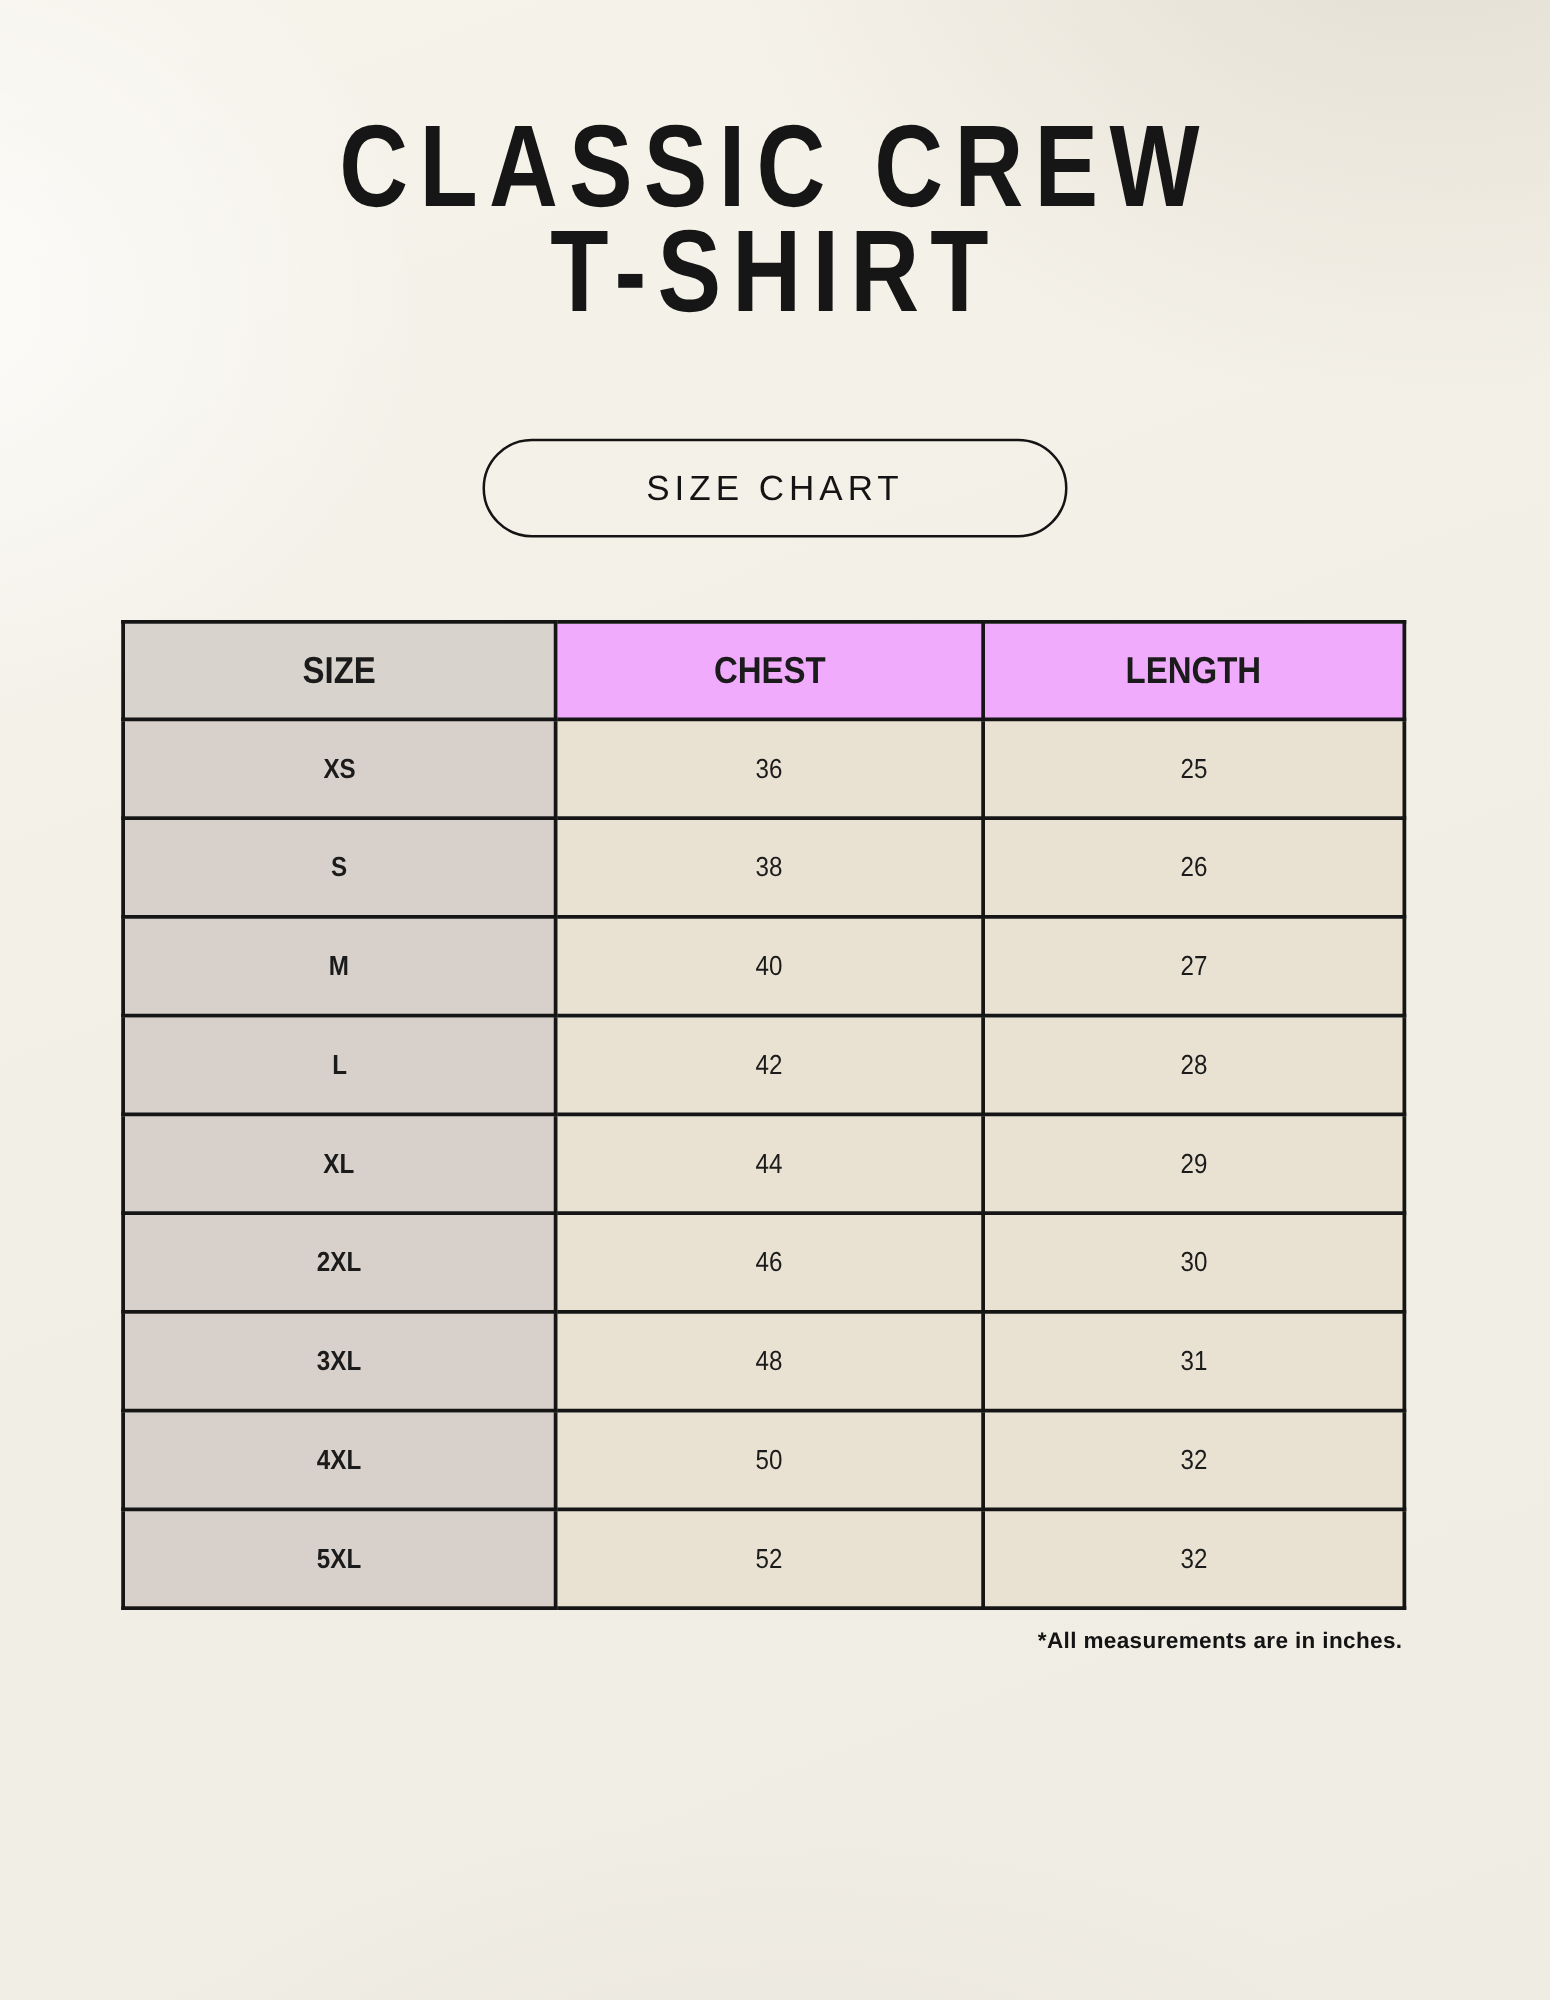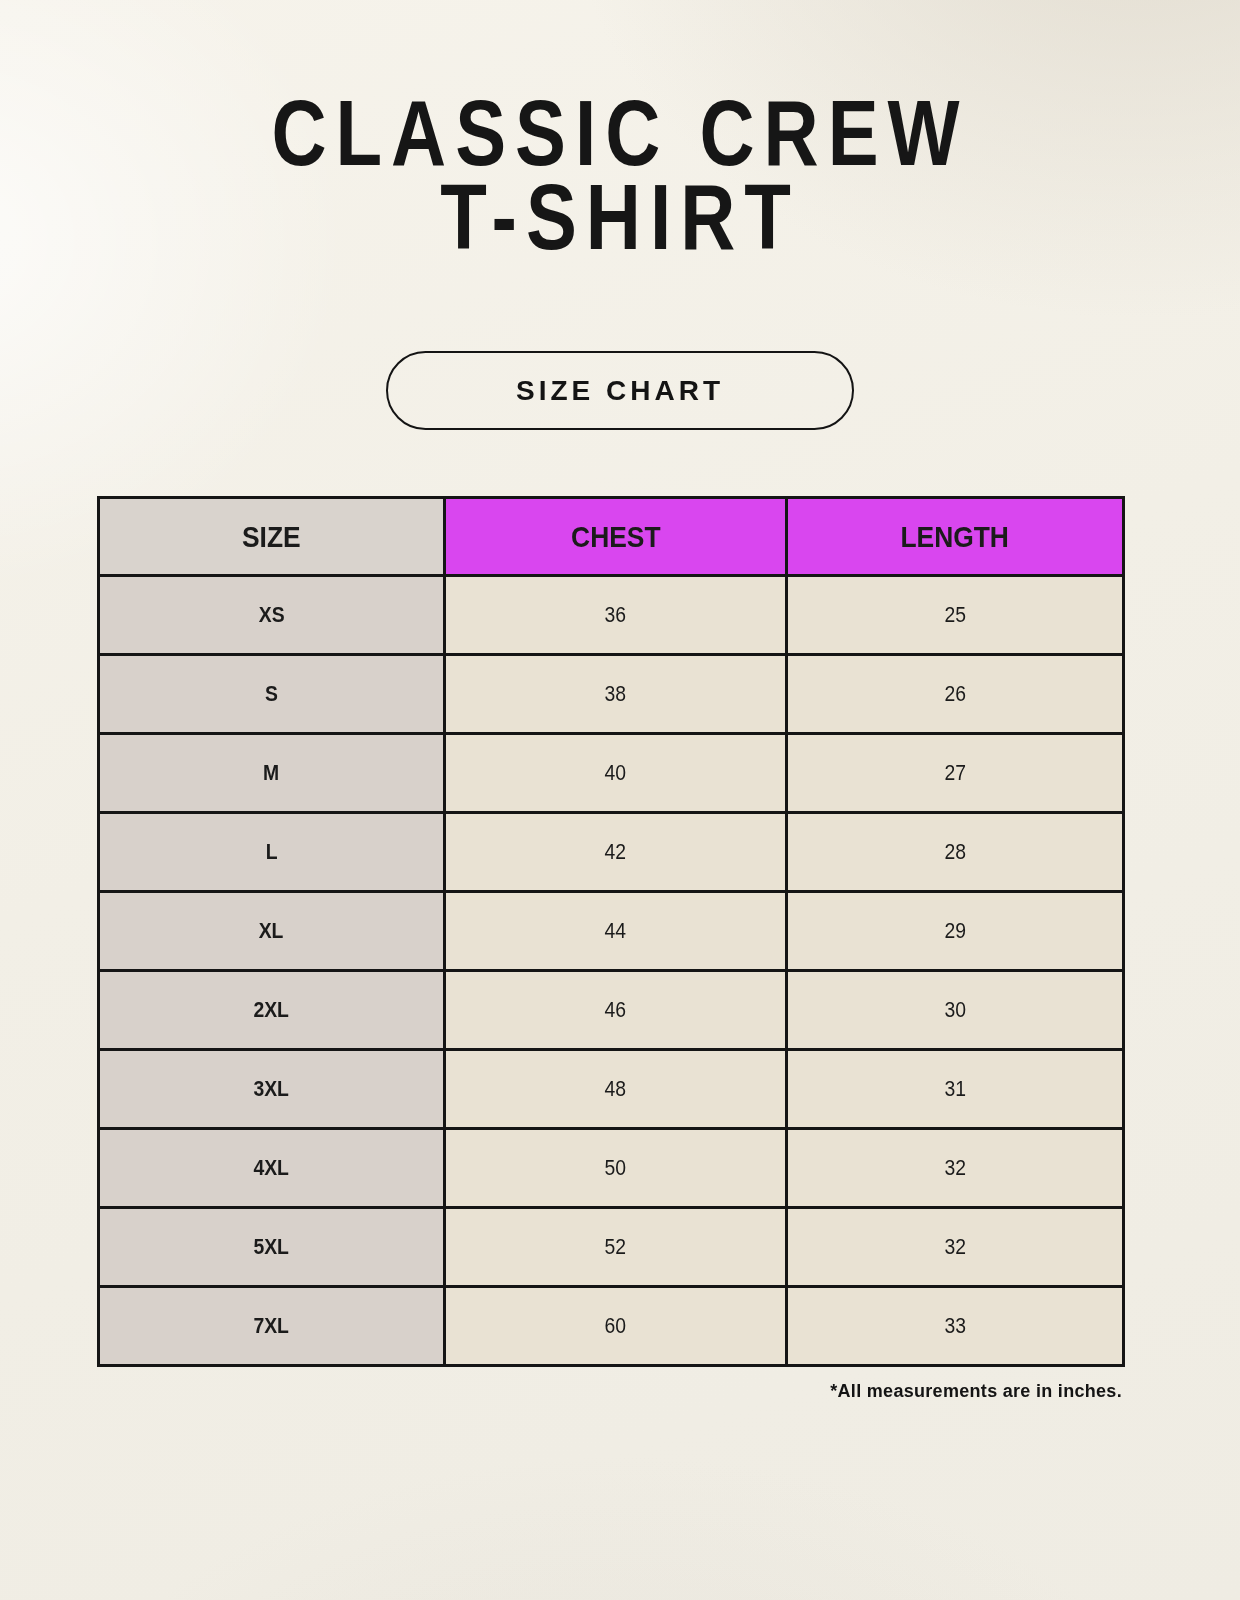--- a/index.html
+++ b/index.html
@@ -32,21 +32,21 @@
     width: 468px;
     height: 79px;
     margin: 92px auto 0 auto;
     border: 2.5px solid #141414;
     border-radius: 40px;
     background: transparent;
     display: flex;
     align-items: center;
     justify-content: center;
     font-size: 28px;
-    font-weight: 700;
+    font-weight: 400;
     letter-spacing: 4px;
     color: #141414;
     cursor: pointer;
   }
 
   .table-wrap { margin: 66px 0 0 97px; width: 1025px; }
 
   table.size-table {
     width: 1025px;
     border-collapse: collapse;
@@ -62,21 +62,21 @@
   .size-table td { height: 79px; font-size: 22px; }
 
   
   .size-table th span, .size-table td span {
     display: inline-block;
     transform: scaleX(0.88);
     transform-origin: 50% 50%;
   }
 
   .col-size-hdr  { background: #d9d3cd; }
-  .col-accent    { background: #d946ef; margin-left: 48px; }
+  .col-accent    { background: #f0abfc; margin-left: 48px; }
   .cell-size     { background: #d8d1cb; font-weight: 700; }
   .cell-data     { background: #e9e2d3; font-weight: 400; margin-left: 16px; }
 
   .footnote {
     width: 1025px;
     margin: 14px 0 0 97px;
     text-align: right;
     font-size: 18px;
     font-weight: 700;
     letter-spacing: 0.3px;
@@ -148,22 +148,17 @@
       <tr>
         <td class="cell-size"><span>4XL</span></td>
         <td class="cell-data"><span>50</span></td>
         <td class="cell-data"><span>32</span></td>
       </tr>
       <tr>
         <td class="cell-size"><span>5XL</span></td>
         <td class="cell-data"><span>52</span></td>
         <td class="cell-data"><span>32</span></td>
       </tr>
-      <tr>
-        <td class="cell-size"><span>7XL</span></td>
-        <td class="cell-data"><span>60</span></td>
-        <td class="cell-data"><span>33</span></td>
-      </tr>
     </tbody>
   </table>
 </div>
 
 <div class="footnote">*All measurements are in inches.</div>
 
 </body></html>

